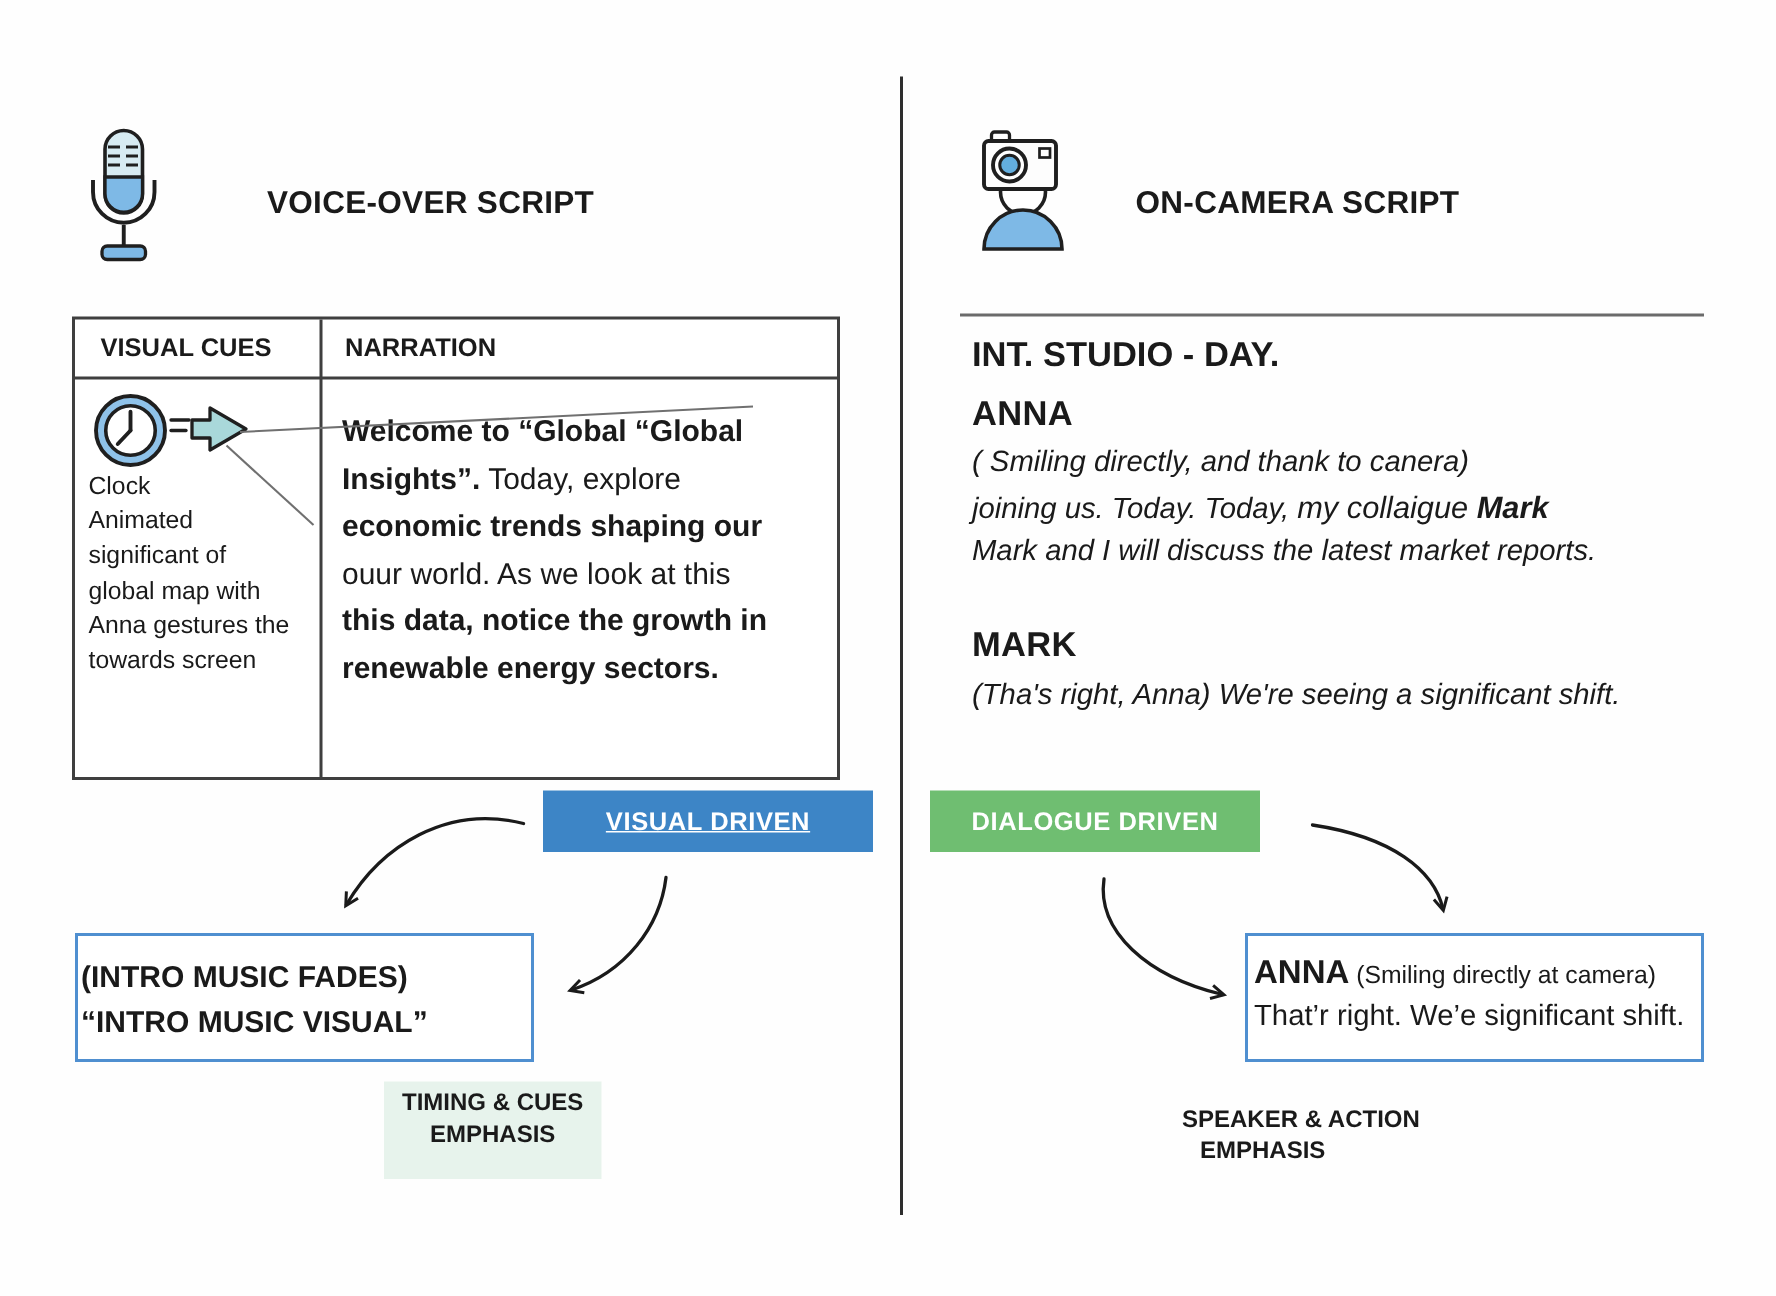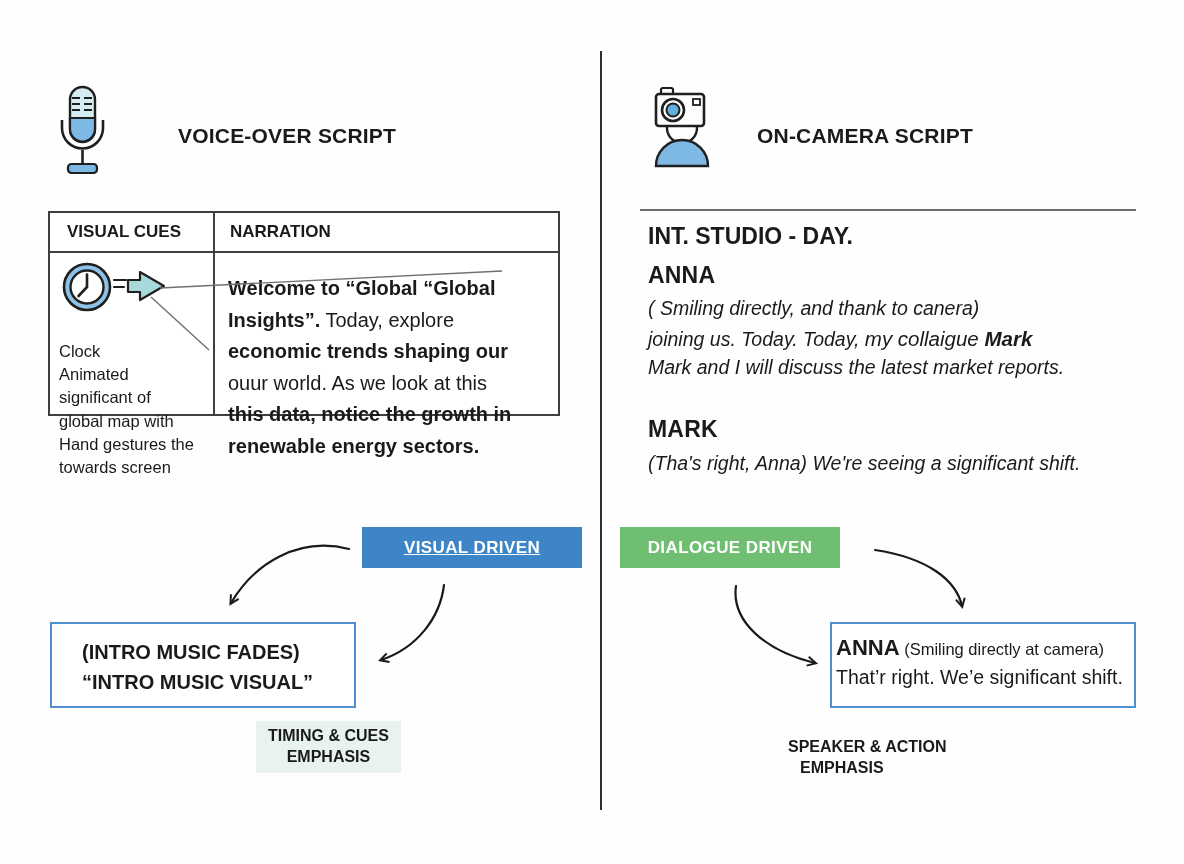--- a/index.html
+++ b/index.html
@@ -7,46 +7,46 @@
     position:relative;width:1184px;height:864px;background:#fefefe;
     font-family:"Liberation Sans",sans-serif;color:#1a1a1a;overflow:hidden;
   }
   .abs{position:absolute;}
   .col-title{position:absolute;font-weight:700;font-size:21px;letter-spacing:.2px;white-space:nowrap;margin-top:36px;}
 
   
   .divider{position:absolute;left:600px;top:51px;width:2px;height:759px;background:#2e2e2e;}
 
   
-  .vo-table{position:absolute;left:48px;top:211px;width:512px;height:205px;border:2px solid #3f3f3f;box-sizing:border-box;background:#fff;}
+  .vo-table{position:absolute;left:48px;top:211px;width:512px;height:309px;border:2px solid #3f3f3f;box-sizing:border-box;background:#fff;}
   .vo-col-divider{position:absolute;left:163px;top:0;bottom:0;width:2px;background:#3f3f3f;}
   .vo-head-divider{position:absolute;left:0;right:0;top:38px;height:2px;background:#3f3f3f;}
   .vo-th{position:absolute;top:9px;font-weight:700;font-size:17px;white-space:nowrap;}
-  .cues-text{position:absolute;left:9px;top:127px;font-size:16.5px;line-height:23.2px;}
+  .cues-text{position:absolute;left:9px;top:100px;font-size:16.5px;line-height:23.2px;}
   .narration{position:absolute;left:178px;top:60px;width:326px;font-size:20px;line-height:31.6px;}
   .nb{font-weight:700;}
   .nr{font-weight:400;}
 
   
   .tag{position:absolute;width:220px;height:41px;display:flex;align-items:center;justify-content:center;
        color:#fff;font-weight:700;font-size:17px;letter-spacing:.4px;white-space:nowrap;}
   .tag-blue{background:#3d85c6;}
   .tag-green{background:#6fbe71;}
 
   
   .callout{position:absolute;width:306px;height:86px;border:2px solid #4f8fd0;box-sizing:border-box;background:#fff;}
-  .callout-left{padding:13px 30px;font-weight:700;font-size:20px;line-height:30px;white-space:nowrap;}
+  .callout-left{padding:13px 2px;font-weight:700;font-size:20px;line-height:30px;white-space:nowrap;}
   .callout-right{padding:11px 4px;}
   .box-speaker{font-weight:700;font-size:22px;}
   .box-paren{font-size:16.5px;}
   .box-l2{font-size:19.5px;margin-top:5px;white-space:nowrap;}
 
   
   .emph{font-weight:700;font-size:16px;line-height:21px;}
-  .emph-left{position:absolute;left:256px;top:721px;background:#e7f3ec;padding:4px 12px 6px;text-align:center;}
+  .emph-left{position:absolute;left:256px;top:721px;background:#e7f3ec;padding:4px 12px 19px;text-align:center;}
   .emph-right{position:absolute;left:788px;top:736px;background:transparent;}
   .emph-right .l2{margin-left:12px;}
 
   
   .scene-heading{position:absolute;left:648px;top:223px;font-weight:700;font-size:23px;}
   .speaker-name{position:absolute;font-weight:700;font-size:23px;letter-spacing:.2px;}
   .dlg{position:absolute;left:648px;font-size:19.5px;white-space:nowrap;font-style:italic;}
   .hrule{position:absolute;left:640px;top:209px;width:496px;height:2px;background:#6b6b6b;}
 
   svg{display:block;}
@@ -102,21 +102,21 @@
         </g>
         <path d="M16,14 h12 v-8 L52,20 28,34 v-8 H16 z" fill="#a9d8da" stroke="#1f1f1f" stroke-width="2.2" stroke-linejoin="round"></path>
       </svg>
     </div>
 
     <div class="cues-text">
       <div>Clock</div>
       <div>Animated</div>
       <div>significant of</div>
       <div>global map with</div>
-      <div>Hand gestures the</div>
+      <div>Anna gestures the</div>
       <div>towards screen</div>
     </div>
 
     <div class="narration">
       <div><span class="nb">Welcome to “Global “Global</span></div>
       <div><span class="nb">Insights”.</span><span class="nr"> Today, explore</span></div>
       <div><span class="nb">economic trends shaping our</span></div>
       <div><span class="nr">ouur world. As we  look at this</span></div>
       <div><span class="nb">this data, notice the growth in</span></div>
       <div><span class="nb">renewable energy sectors.</span></div>

